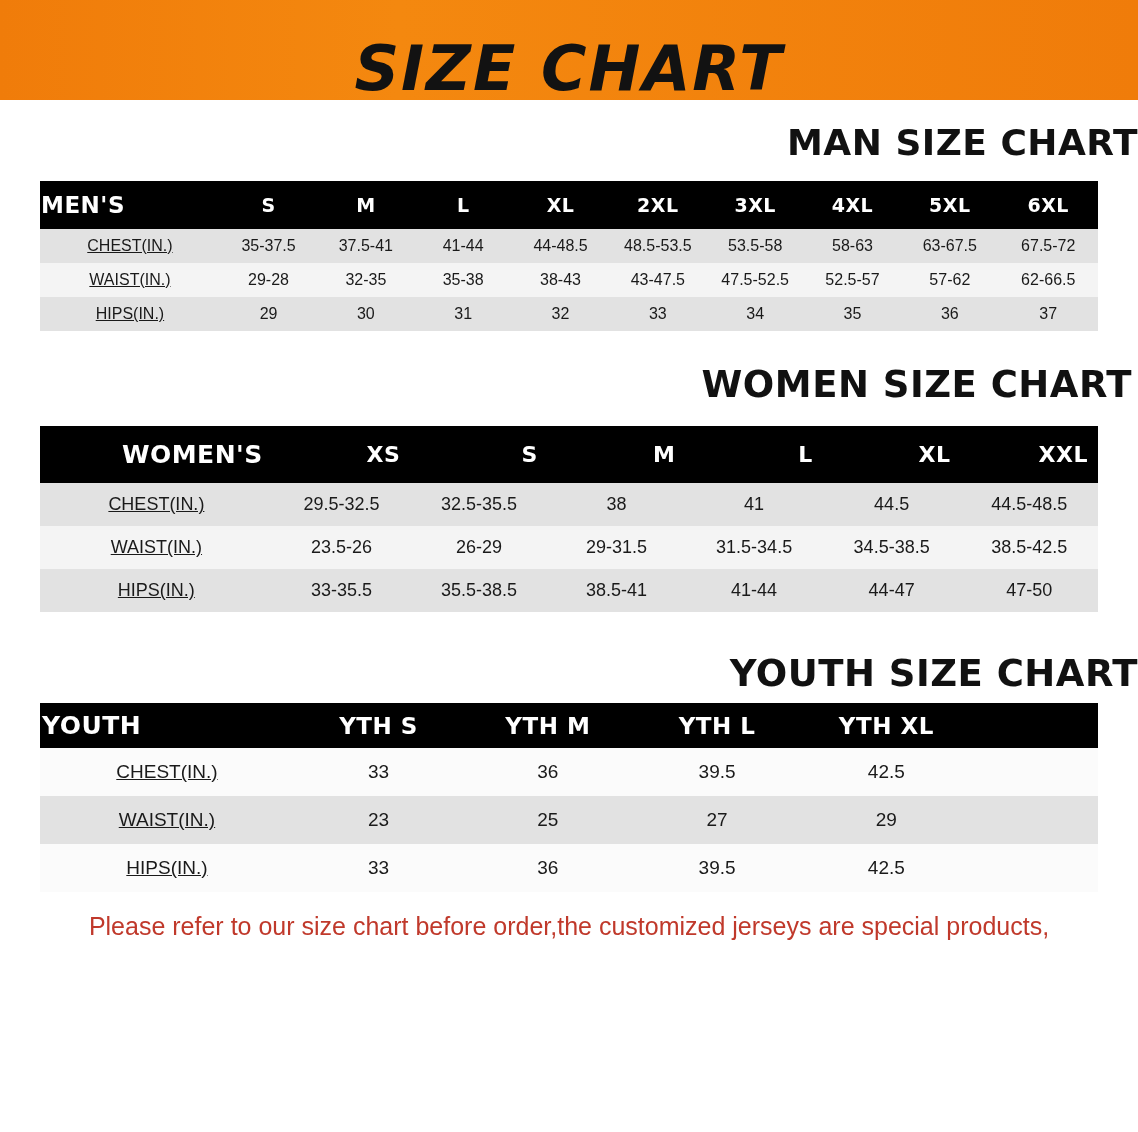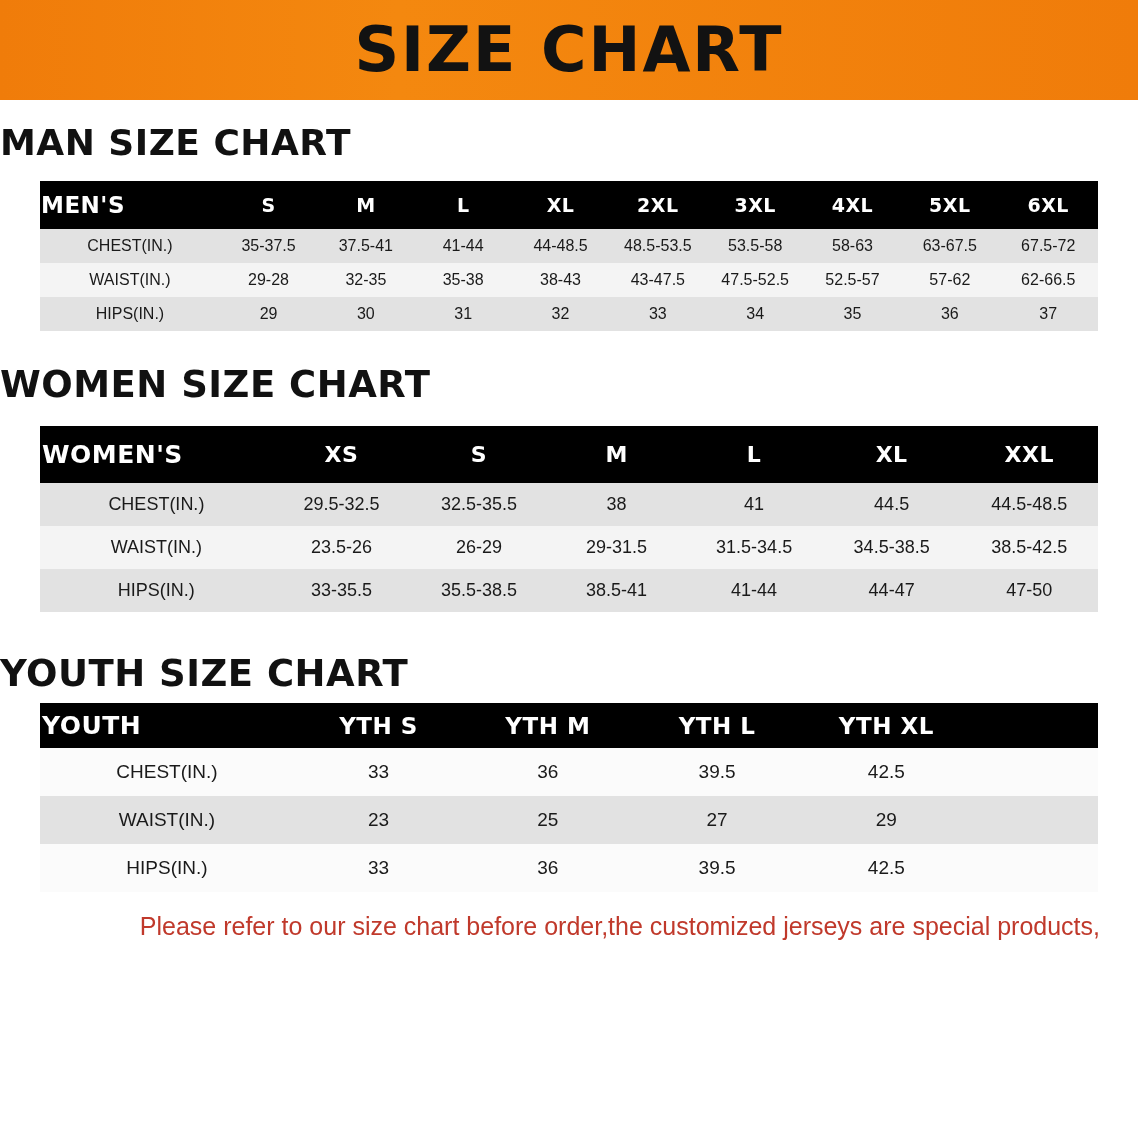--- a/index.html
+++ b/index.html
@@ -15,35 +15,36 @@
     color: #111111;
     overflow: hidden;
   }
 
   
   .banner {
     width: 100%;
     height: 100px;
     background: linear-gradient(90deg, #f07c0a 0%, #f4880f 35%, #f07c0a 100%);
     display: flex;
-    align-items: center;
+    align-items: flex-end;
     justify-content: center;
+    font-style: italic;
   }
   .banner-title {
     font-family: "DejaVu Sans", sans-serif;
     font-weight: bold;
     font-size: 62px;
     letter-spacing: 2px;
     color: #121212;
     line-height: 1;
   }
 
   
   .section-title {
-    text-align: left;
+    text-align: right;
     font-family: "DejaVu Sans", sans-serif;
     font-weight: bold;
     color: #111111;
   }
   .title-man   { font-size: 36px; margin: 22px 0 18px 0; letter-spacing: 0.5px; }
   .title-women { font-size: 37px; margin: 32px 6px 20px 0; letter-spacing: 0.5px; }
   .title-youth { font-size: 37px; margin: 40px 0 8px 0; letter-spacing: 0.5px; }
 
   
   .tbl-wrap { padding: 0 40px; }
@@ -71,49 +72,50 @@
     text-align: center;
     padding: 7px 2px;
     font-size: 17px;
     color: #1a1a1a;
     font-family: "Liberation Sans", sans-serif;
   }
   table.size tbody td.rowlabel {
     text-align: center;
     font-size: 17px;
     color: #1a1a1a;
+    text-decoration: underline;
   }
   table.size tbody tr.odd  td { background: #e2e2e2; }
   table.size tbody tr.even td { background: #f4f4f4; }
 
   
   #men-table thead th { font-size: 19px; padding: 11px 1px; }
   #men-table thead th.rowlabel { font-size: 23px; }
   #men-table tbody td { font-size: 16px; padding: 8px 1px; }
 
   
-  #women-table thead th { font-size: 22px; padding: 14px 2px; }
+  #women-table thead th { font-size: 22px; padding: 14px 10px; text-align: right; }
   #women-table thead th.rowlabel { font-size: 25px; }
   #women-table tbody td { font-size: 18px; padding: 11px 2px; }
 
   
   #youth-table thead th { font-size: 23px; padding: 8px 2px; }
   #youth-table thead th.rowlabel { font-size: 25px; }
   #youth-table tbody td { font-size: 19px; padding: 13px 2px; }
   #youth-table tbody tr.odd  td { background: #e2e2e2; }
   #youth-table tbody tr.even td { background: #fbfbfb; }
 
   
   .note {
     padding: 18px 38px 0 38px;
     color: #c0392b;
     font-family: "Liberation Sans", sans-serif;
     font-size: 25px;
     line-height: 1.35;
-    text-align: right;
+    text-align: center;
   }
   .note span { display: block; }
 </style>
 </head>
 <body>
 
 <div class="banner">
   <div class="banner-title">SIZE CHART</div>
 </div>
 

